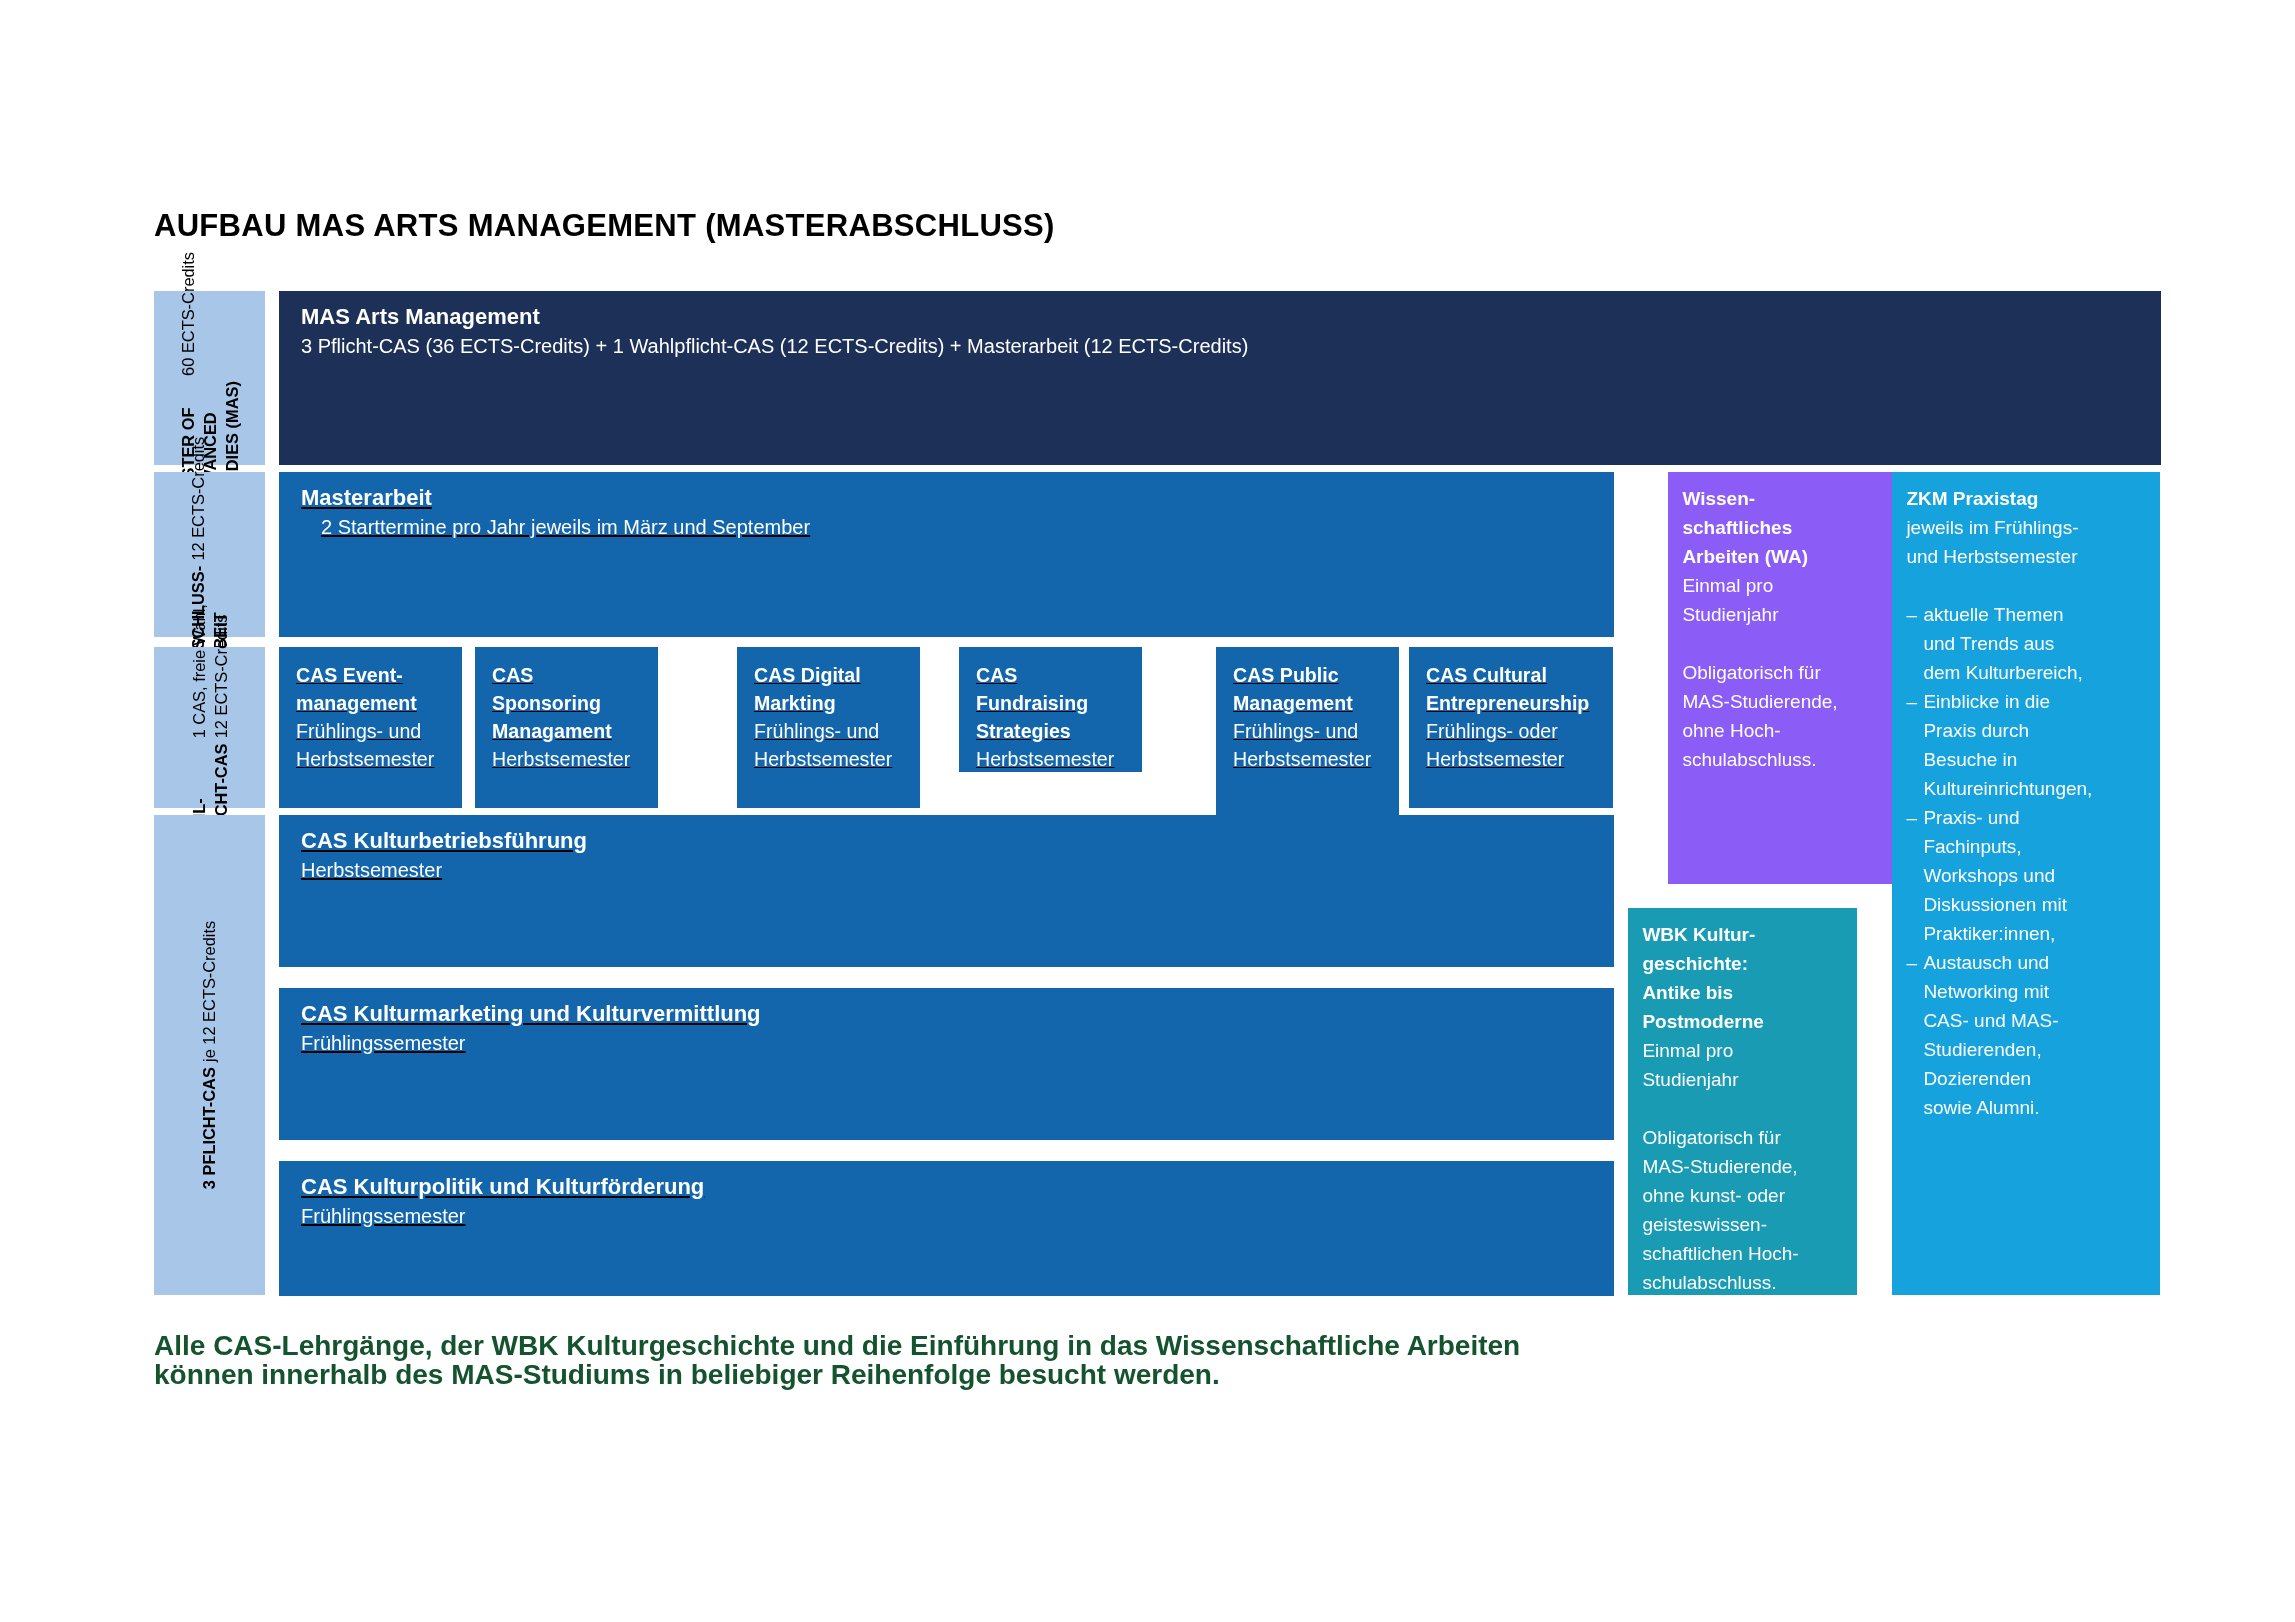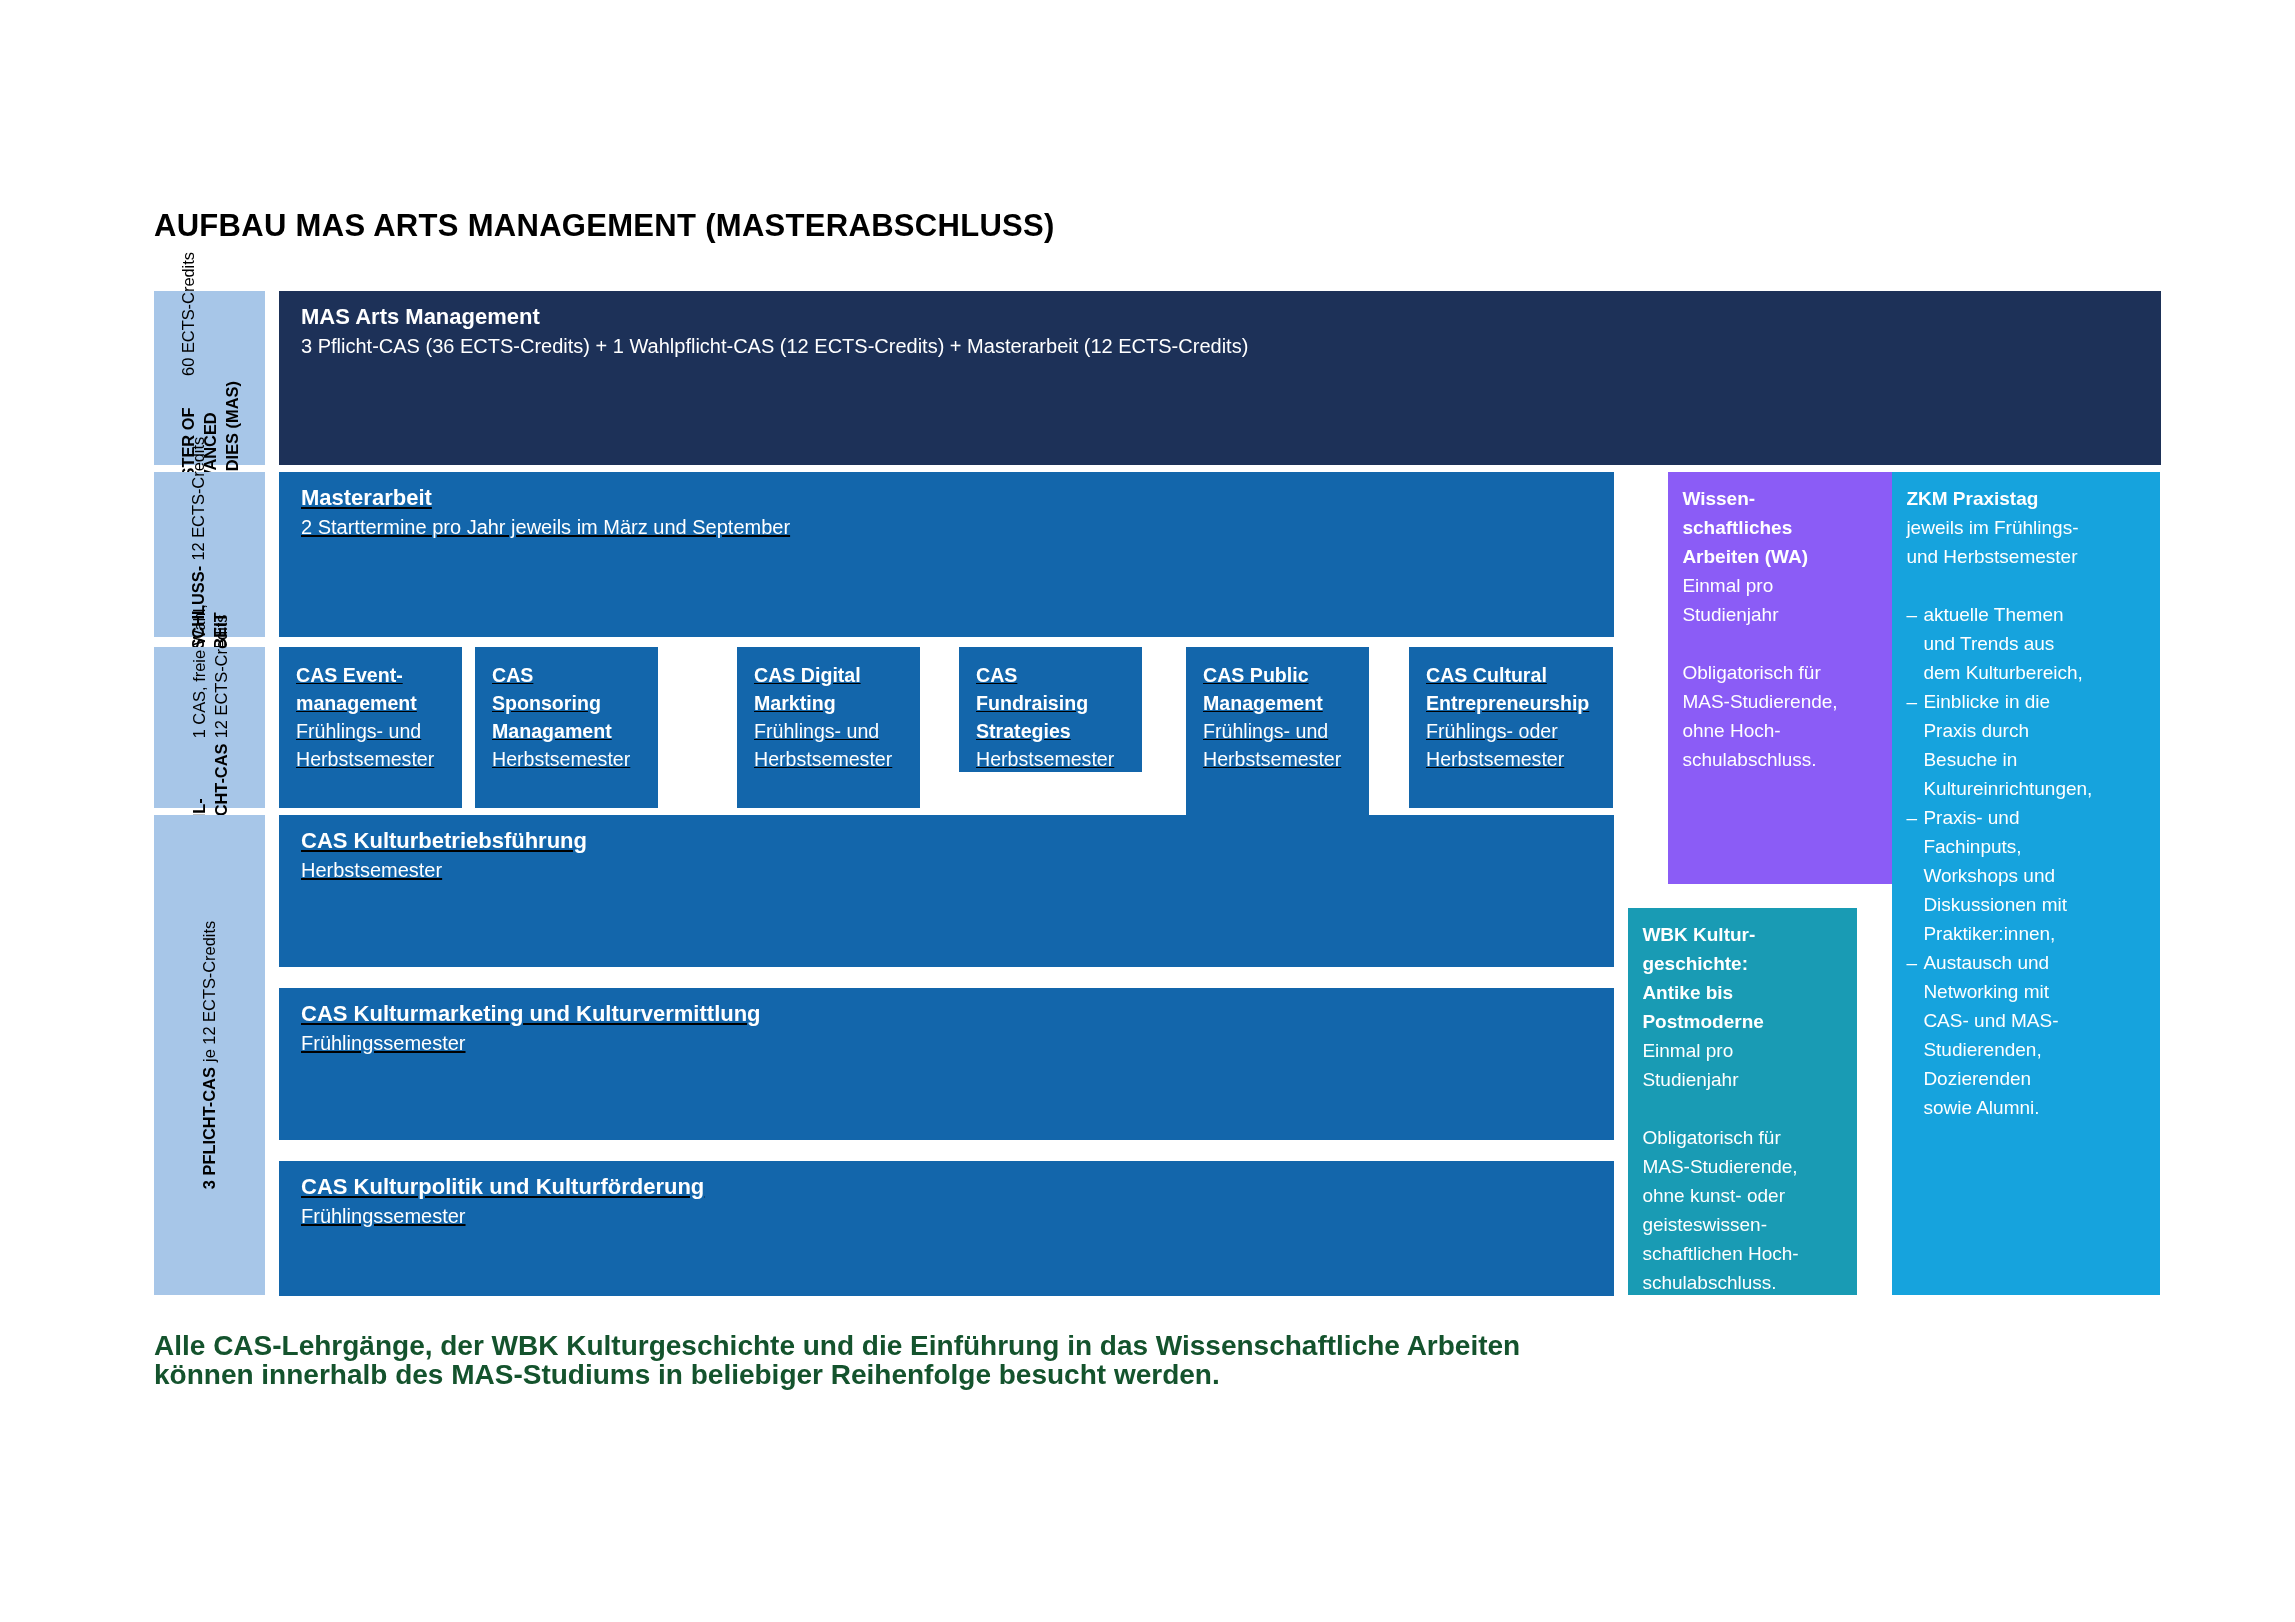--- a/index.html
+++ b/index.html
@@ -105,21 +105,21 @@
   <div class="box navy" style="left:279px;top:291px;width:1882px;height:174px;">
     <div class="pad-lg">
       <div class="h f34">MAS Arts Management</div>
       <div class="p f31" style="margin-top:1.3px;">3 Pflicht-CAS (36 ECTS-Credits) + 1 Wahlpflicht-CAS (12 ECTS-Credits) + Masterarbeit (12 ECTS-Credits)</div>
     </div>
   </div>
 
   <div class="box blue" style="left:279px;top:472px;width:1335px;height:165px;">
     <div class="pad-lg">
       <div class="h f34">Masterarbeit</div>
-      <div class="p f31" style="margin-top:1.3px;">2 Starttermine pro Jahr jeweils im März und September</div>
+      <div class="p f31" style="margin-top:1.3px;margin-left:20px;">2 Starttermine pro Jahr jeweils im März und September</div>
     </div>
   </div>
 
   <div class="box blue" style="left:279px;top:647px;width:183px;height:161px;">
     <div class="pad-md">
       <div class="h f30" style="white-space:pre-line;">CAS Event-
 management</div>
       <div class="p f30" style="white-space:pre-line;">Frühlings- und
 Herbstsemester</div>
     </div>
@@ -143,21 +143,21 @@
   </div>
 
   <div class="box blue" style="left:959px;top:647px;width:183px;height:125px;">
     <div class="pad-md">
       <div class="h f30" style="white-space:pre-line;">CAS Fundraising
 Strategies</div>
       <div class="p f30" style="white-space:pre-line;">Herbstsemester</div>
     </div>
   </div>
 
-  <div class="box blue" style="left:1186px;top:647px;width:183px;height:195px;">
+  <div class="box blue" style="left:1216px;top:647px;width:183px;height:195px;">
     <div class="pad-md">
       <div class="h f30" style="white-space:pre-line;">CAS Public
 Management</div>
       <div class="p f30" style="white-space:pre-line;">Frühlings- und
 Herbstsemester</div>
     </div>
   </div>
 
   <div class="box blue" style="left:1409px;top:647px;width:204px;height:161px;">
     <div class="pad-md">

